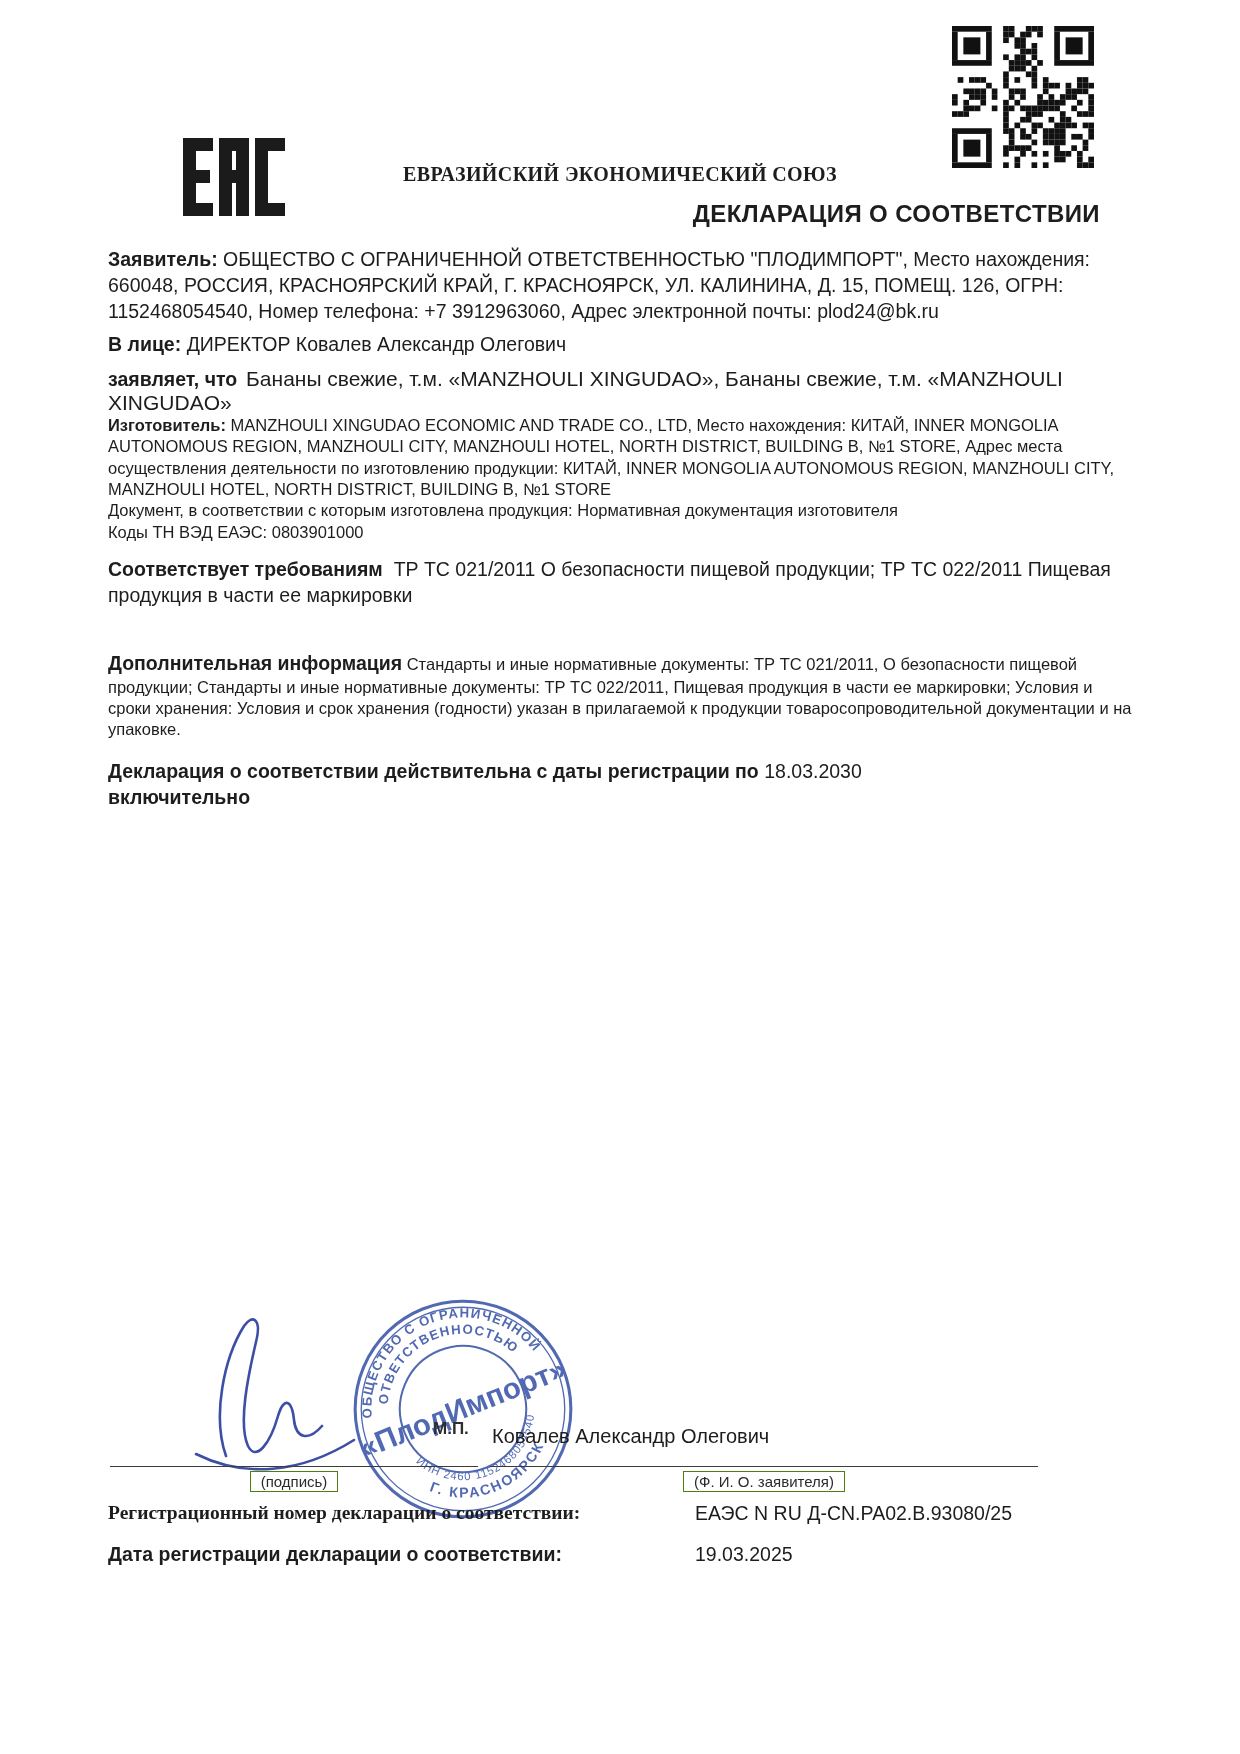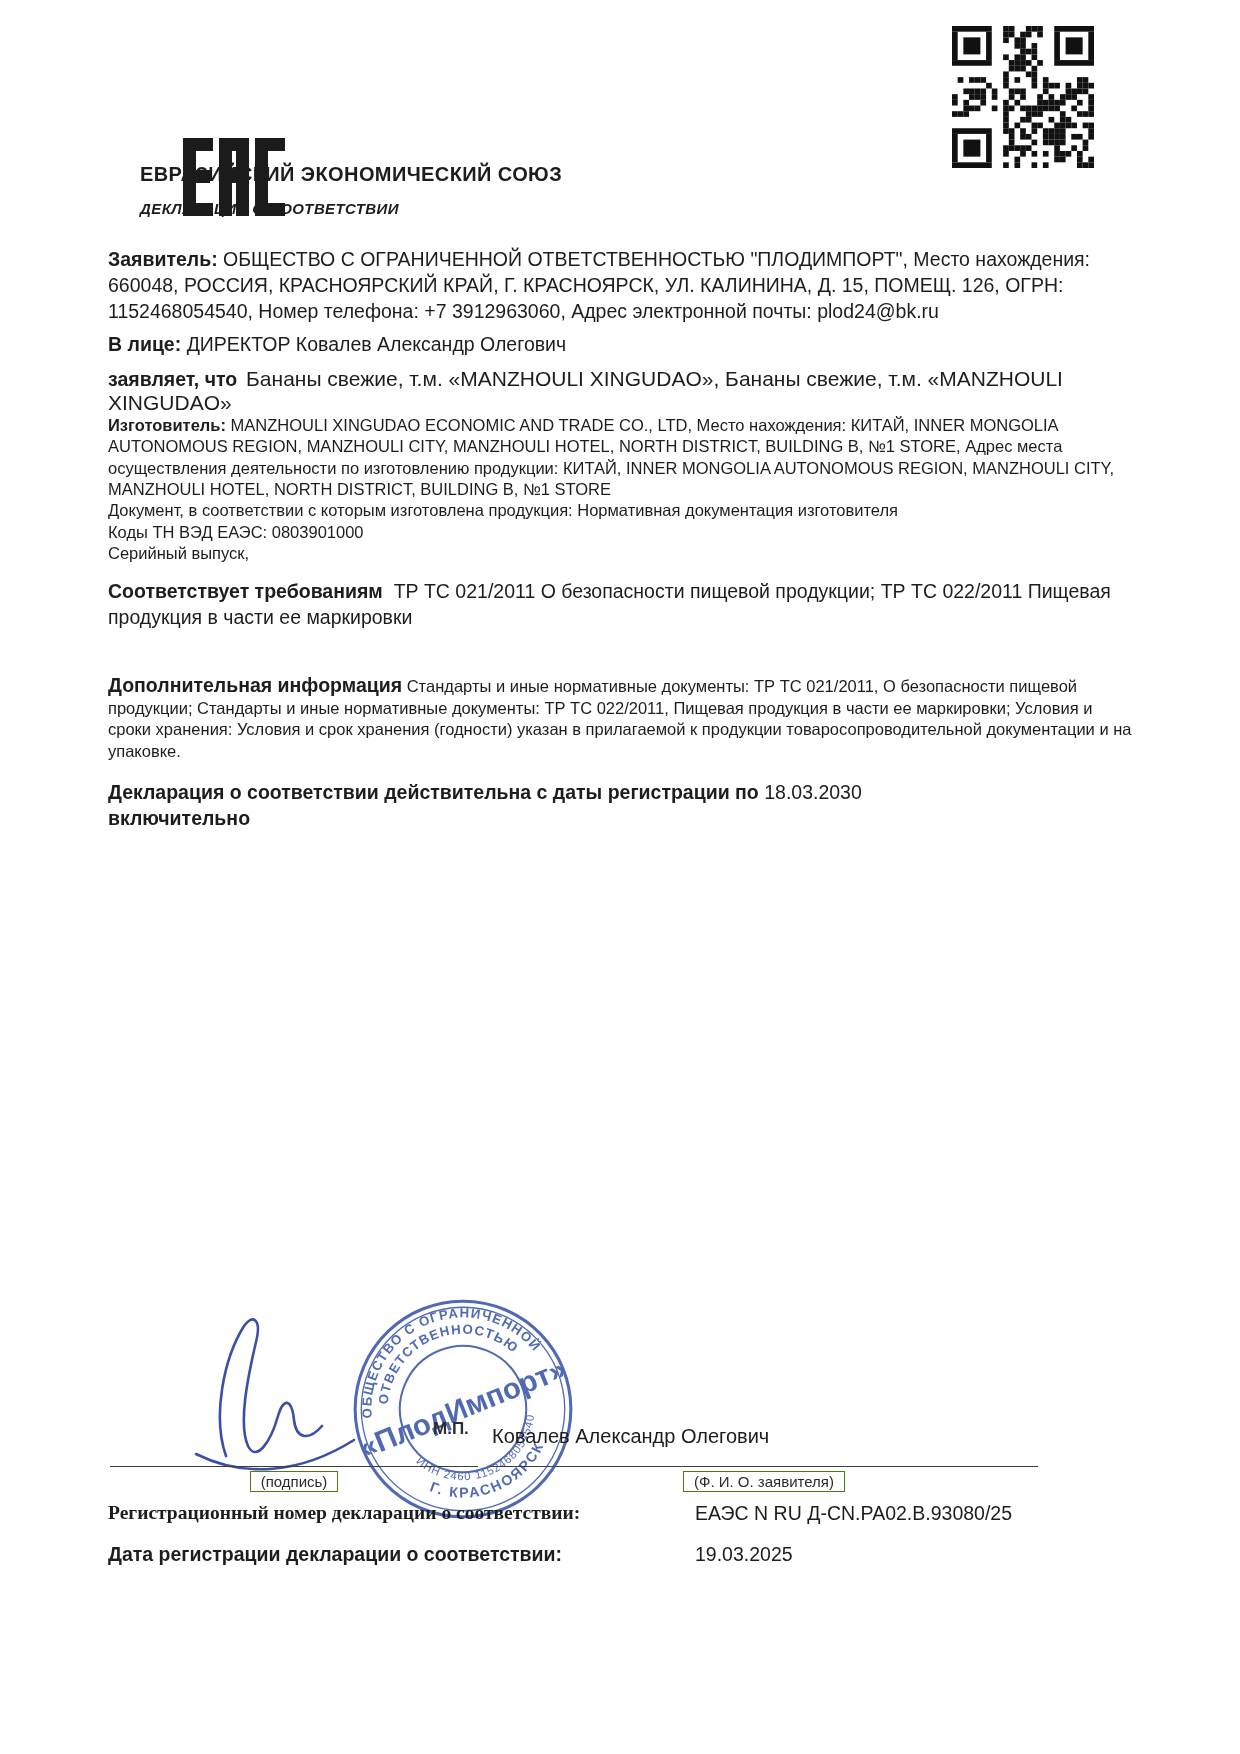--- a/index.html
+++ b/index.html
@@ -6,24 +6,24 @@
   .page{position:relative;width:1240px;height:1754px;background:#fff;
         font-family:"Liberation Sans","DejaVu Sans",sans-serif;color:#1d1d1d;overflow:hidden;}
 
   
   .qr{position:absolute;left:952px;top:26px;width:142px;height:142px;fill:#111;}
 
   
   .eac{position:absolute;left:183px;top:138px;width:102px;height:78px;fill:#1b1b1b;}
 
   
-  .union-title{position:absolute;left:140px;right:140px;top:163px;
-               font-size:20px;font-weight:bold;letter-spacing:.4px;}
-  .doc-title{position:absolute;left:140px;right:140px;top:200px;text-align:left;
-             font-size:15px;font-weight:bold;letter-spacing:.4px;font-style:italic;}
+  .union-title{position:absolute;left:140px;right:140px;top:163px;text-align:center;
+               font-size:20px;font-weight:bold;letter-spacing:.4px;font-family:Liberation Serif, serif;}
+  .doc-title{position:absolute;left:140px;right:140px;top:200px;text-align:right;
+             font-size:24px;font-weight:bold;letter-spacing:.4px;}
 
   
   .content{position:absolute;left:108px;top:247px;width:1024px;}
   p{margin:0;}
   .p-main{font-size:19.5px;line-height:1.33;}
   .p-small{font-size:16.5px;line-height:1.3;}
   .fz-main{font-size:19.5px;}
   .fz-sm2{font-size:21px;}
   .mt6{margin-top:7px}.mt8{margin-top:9px}.mt14{margin-top:14px}
   .mt18{margin-top:18px}.mt36{margin-top:34px}.mt44{margin-top:42px}
@@ -291,21 +291,20 @@
     <p class="p-main"><b>Заявитель:</b> <span>ОБЩЕСТВО С ОГРАНИЧЕННОЙ ОТВЕТСТВЕННОСТЬЮ "ПЛОДИМПОРТ", Место нахождения: 660048, РОССИЯ,  КРАСНОЯРСКИЙ КРАЙ, Г. КРАСНОЯРСК, УЛ. КАЛИНИНА, Д. 15, ПОМЕЩ. 126, ОГРН: 1152468054540, Номер телефона: +7 3912963060, Адрес электронной почты: plod24@bk.ru</span></p>
 
     <p class="p-main mt6"><b>В лице:</b> <span>ДИРЕКТОР Ковалев Александр Олегович</span></p>
 
     <p class="mt8"><b class="fz-main">заявляет, что</b>&nbsp;&nbsp;<span class="fz-sm2">Бананы свежие, т.м.  «MANZHOULI XINGUDAO», Бананы свежие, т.м.  «MANZHOULI XINGUDAO»</span></p>
 
     <p class="p-small"><b>Изготовитель:</b> <span>MANZHOULI XINGUDAO ECONOMIC AND TRADE CO., LTD, Место нахождения: КИТАЙ, INNER MONGOLIA AUTONOMOUS REGION, MANZHOULI CITY, MANZHOULI HOTEL, NORTH DISTRICT, BUILDING B, №1 STORE, Адрес места осуществления деятельности по изготовлению продукции: КИТАЙ, INNER MONGOLIA AUTONOMOUS REGION, MANZHOULI CITY, MANZHOULI HOTEL, NORTH DISTRICT, BUILDING B, №1 STORE</span></p>
 
     <p class="p-small">Документ, в соответствии с которым изготовлена продукция: Нормативная документация изготовителя</p>
     <p class="p-small">Коды ТН ВЭД ЕАЭС: 0803901000</p>
-    <p class="p-small">Серийный выпуск,</p>
 
     <p class="p-main mt14"><b>Соответствует требованиям</b>&nbsp; <span>ТР ТС 021/2011 О безопасности пищевой продукции; ТР ТС 022/2011 Пищевая продукция в части ее маркировки</span></p>
 
 
     <p class="p-small mt44"><b class="fz-main">Дополнительная информация</b> <span>Стандарты и иные нормативные документы: ТР ТС 021/2011, О безопасности пищевой продукции; Стандарты и иные нормативные документы: ТР ТС 022/2011, Пищевая продукция в части ее маркировки; Условия и сроки хранения: Условия и срок хранения (годности) указан в прилагаемой к продукции товаросопроводительной документации и на упаковке.</span></p>
 
     <p class="p-main mt18"><b>Декларация о соответствии действительна с даты регистрации по</b> <span>18.03.2030</span><br><b>включительно</b></p>
   </div>
 
   <svg class="signature" viewBox="0 0 176 172">

